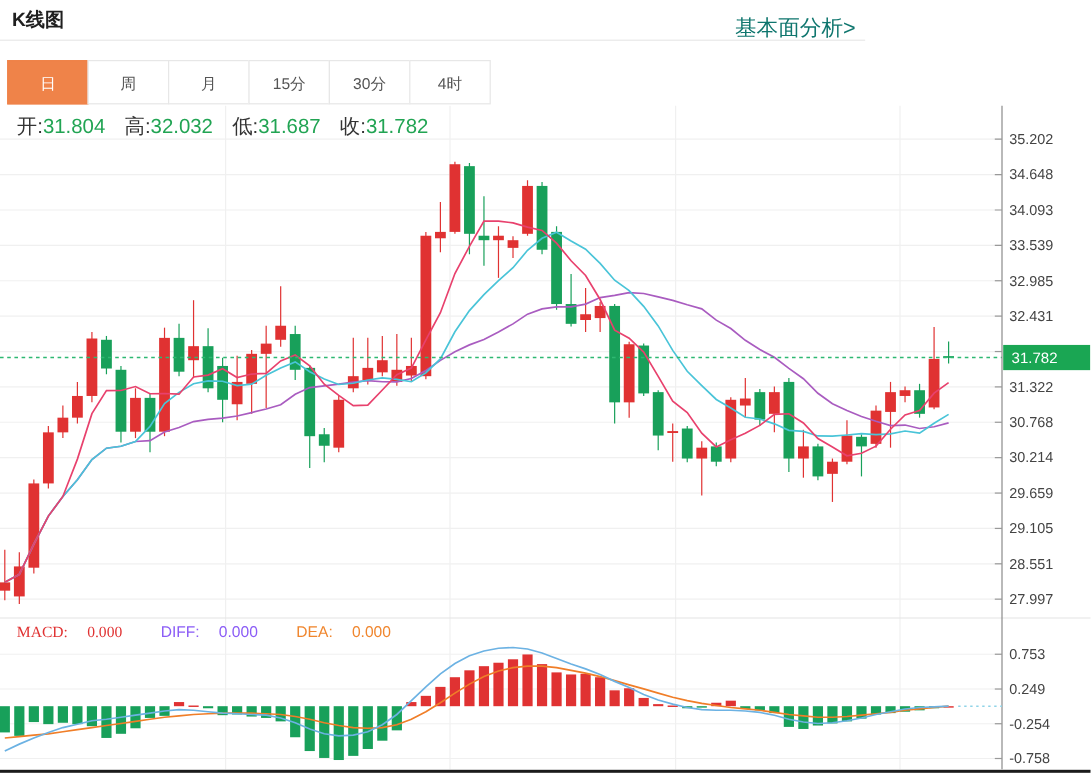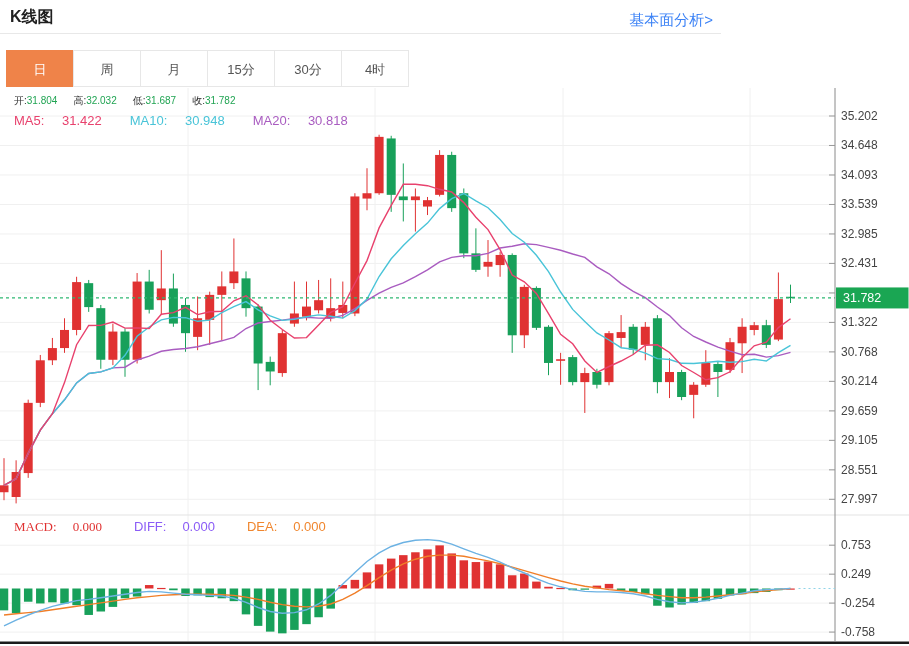--- a/index.html
+++ b/index.html
@@ -1,26 +1,26 @@
 <!DOCTYPE html>
 <html><head>
 <meta charset="utf-8">
 <style>
   html,body{margin:0;padding:0;}
   body{width:909px;height:646px;position:relative;background:#fff;
        font-family:"Liberation Sans",sans-serif;overflow:hidden;}
   .topbar{position:absolute;top:0;left:0;width:721px;height:33px;border-bottom:1px solid #e8e8e8;}
   .title{position:absolute;top:7px;left:10px;font-size:16px;font-weight:bold;color:#1f1f1f;}
-  .fund-link{position:absolute;top:11px;right:8px;font-size:15px;color:#3b82f6;text-decoration:none;cursor:pointer;}
+  .fund-link{position:absolute;top:11px;right:8px;font-size:18px;color:#0f766e;text-decoration:none;cursor:pointer;}
   .tabbar{position:absolute;top:50px;left:7px;display:flex;}
   .tab{width:68px;height:37px;line-height:37px;text-align:center;font-size:13px;color:#555;
        background:#fff;border:1px solid #e7e7e7;margin-left:-1px;cursor:pointer;box-sizing:border-box;}
   .tab.sel{background:#ef8349;border-color:#ef8349;color:#fff;}
   .chart{position:absolute;top:88px;left:0;width:909px;height:558px;}
-  .ohlc-row{position:absolute;top:6px;left:14px;font-size:10px;color:#333;white-space:nowrap;}
+  .ohlc-row{position:absolute;top:6px;left:14px;font-size:17px;color:#333;white-space:nowrap;}
   .ohlc-row .lab{color:#333;}
   .ohlc-row .val{margin-right:16px;}
   .ma-row{position:absolute;top:25px;left:14px;font-size:13px;white-space:nowrap;}
   .ma-row span{margin-right:14px;}
   .macd-row{position:absolute;top:431px;left:14px;font-size:13px;white-space:nowrap;}
   .macd-row span{margin-right:16px;}
   svg text{font-family:"Liberation Sans",sans-serif;}
 </style>
 </head>
 <body>
@@ -456,20 +456,17 @@
       <line x1="798.5" y1="500.5" x2="835" y2="500.5" stroke="#8fd4e8" stroke-width="1.2" stroke-dasharray="2 3"></line>
       <rect x="836" y="199.4439999999999" width="72.5" height="21" fill="#1aa653"></rect>
       <text x="843" y="214.4439999999999" font-size="12.5" fill="#fff">31.782</text>
       <rect x="0" y="553.5" width="909" height="2.5" fill="#1b1b1b"></rect>
     </svg>
 
   <div class="ohlc-row">
     <span class="lab">开:</span><span class="val v" style="color: rgb(33, 164, 83);">31.804</span><span class="lab">高:</span><span class="val v" style="color: rgb(33, 164, 83);">32.032</span><span class="lab">低:</span><span class="val v" style="color: rgb(33, 164, 83);">31.687</span><span class="lab">收:</span><span class="val v" style="color: rgb(33, 164, 83);">31.782</span>
   </div>
 
-  <div class="ma-row">
-    <span style="color: rgb(232, 65, 109);"><span>MA5: </span><span>31.422</span></span><span style="color: rgb(73, 196, 216);"><span>MA10: </span><span>30.948</span></span><span style="color: rgb(169, 92, 192);"><span>MA20: </span><span>30.818</span></span>
-  </div>
 
   <div class="macd-row">
     <span style="color: rgb(224, 50, 50); font-family: Liberation Serif, serif;"><span>MACD:</span><span>0.000</span></span><span style="color: #8b5cf6;"><span>DIFF:</span><span>0.000</span></span><span style="color: rgb(240, 134, 46); margin-top: 48px;"><span>DEA:</span><span>0.000</span></span>
   </div>
 </div>
 
 </body></html>

